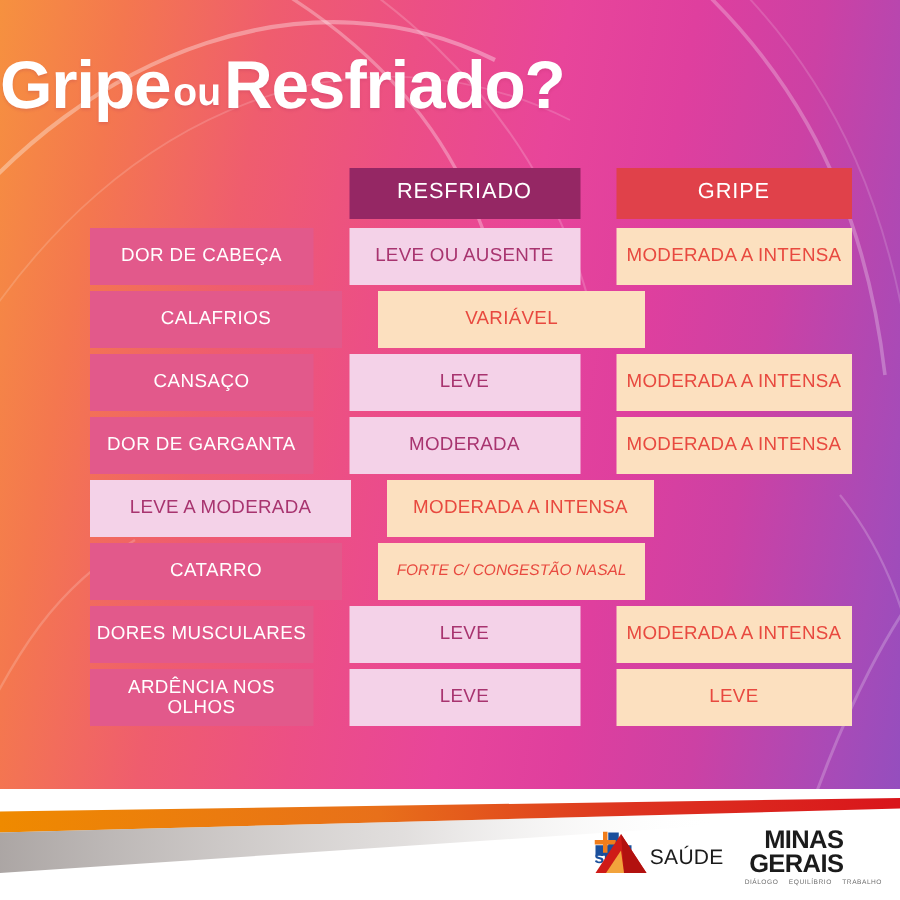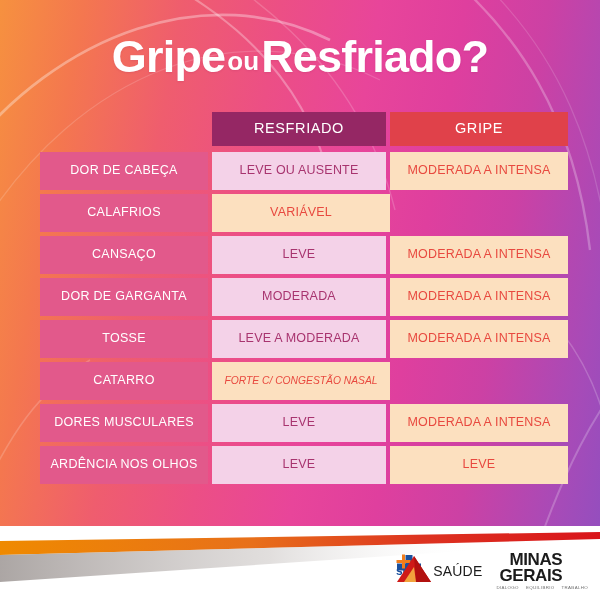--- a/index.html
+++ b/index.html
@@ -30,21 +30,21 @@
 
   
   .arcs { position: absolute; inset: 0; pointer-events: none; }
 
   
   .title-wrap {
     position: absolute;
     top: 34px;
     left: 0;
     width: 600px;
-    text-align: center;
+    text-align: left;
     z-index: 5;
   }
   .title {
     color: #ffffff;
     font-size: 45px;
     font-weight: bold;
     letter-spacing: -0.8px;
     line-height: 1;
     white-space: nowrap;
     text-shadow: 0 1px 2px rgba(160,40,90,.18);
@@ -73,20 +73,21 @@
   }
   .row.head { height: 34px; margin-bottom: 6px; }
 
   .cell {
     display: flex;
     align-items: center;
     justify-content: center;
     text-align: center;
     padding: 16px 4px;
     line-height: 1.05;
+    margin-left: 20px;
   }
 
   .c-label  { width: 168px; }
   .c-res    { width: 174px; }
   .c-gri    { width: 178px; }
 
   
   .head .c-label { background: transparent; }
   .head .c-res {
     background: #952764;
@@ -234,21 +235,20 @@
       <div class="cell c-gri">MODERADA A INTENSA</div>
     </div>
 
     <div class="row body">
       <div class="cell c-label">DOR DE GARGANTA</div>
       <div class="cell c-res">MODERADA</div>
       <div class="cell c-gri">MODERADA A INTENSA</div>
     </div>
 
     <div class="row body">
-      <div class="cell c-label">TOSSE</div>
       <div class="cell c-res">LEVE A MODERADA</div>
       <div class="cell c-gri">MODERADA A INTENSA</div>
     </div>
 
     <div class="row body">
       <div class="cell c-label">CATARRO</div>
       <div class="cell c-gri tiny">FORTE C/ CONGESTÃO NASAL</div>
     </div>
 
     <div class="row body">

